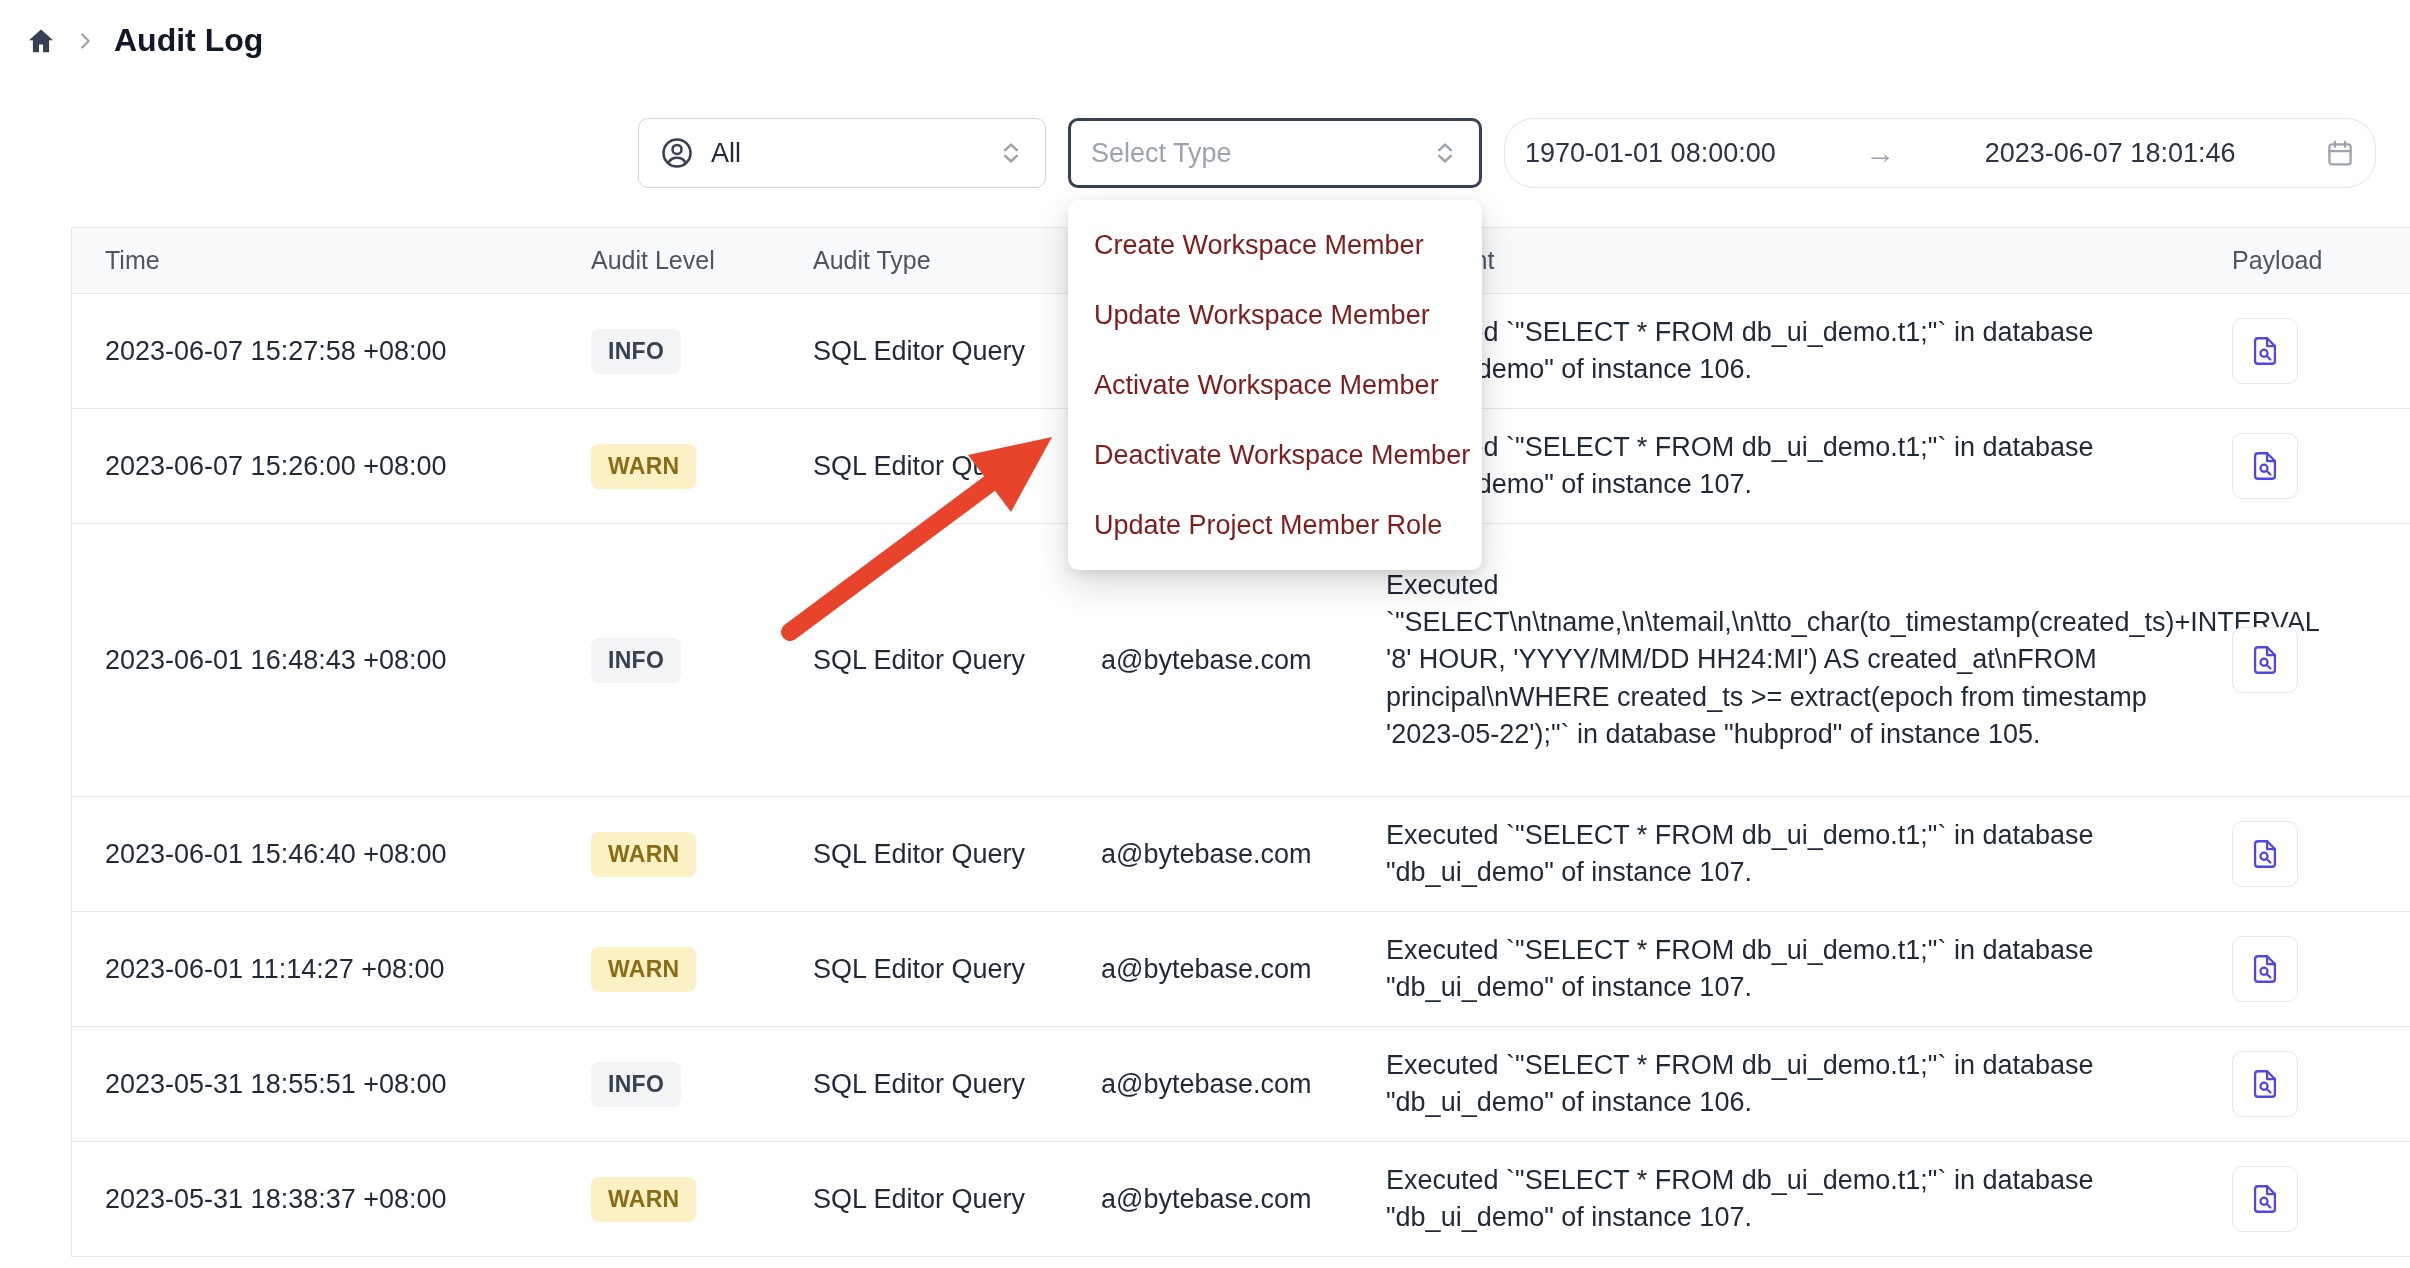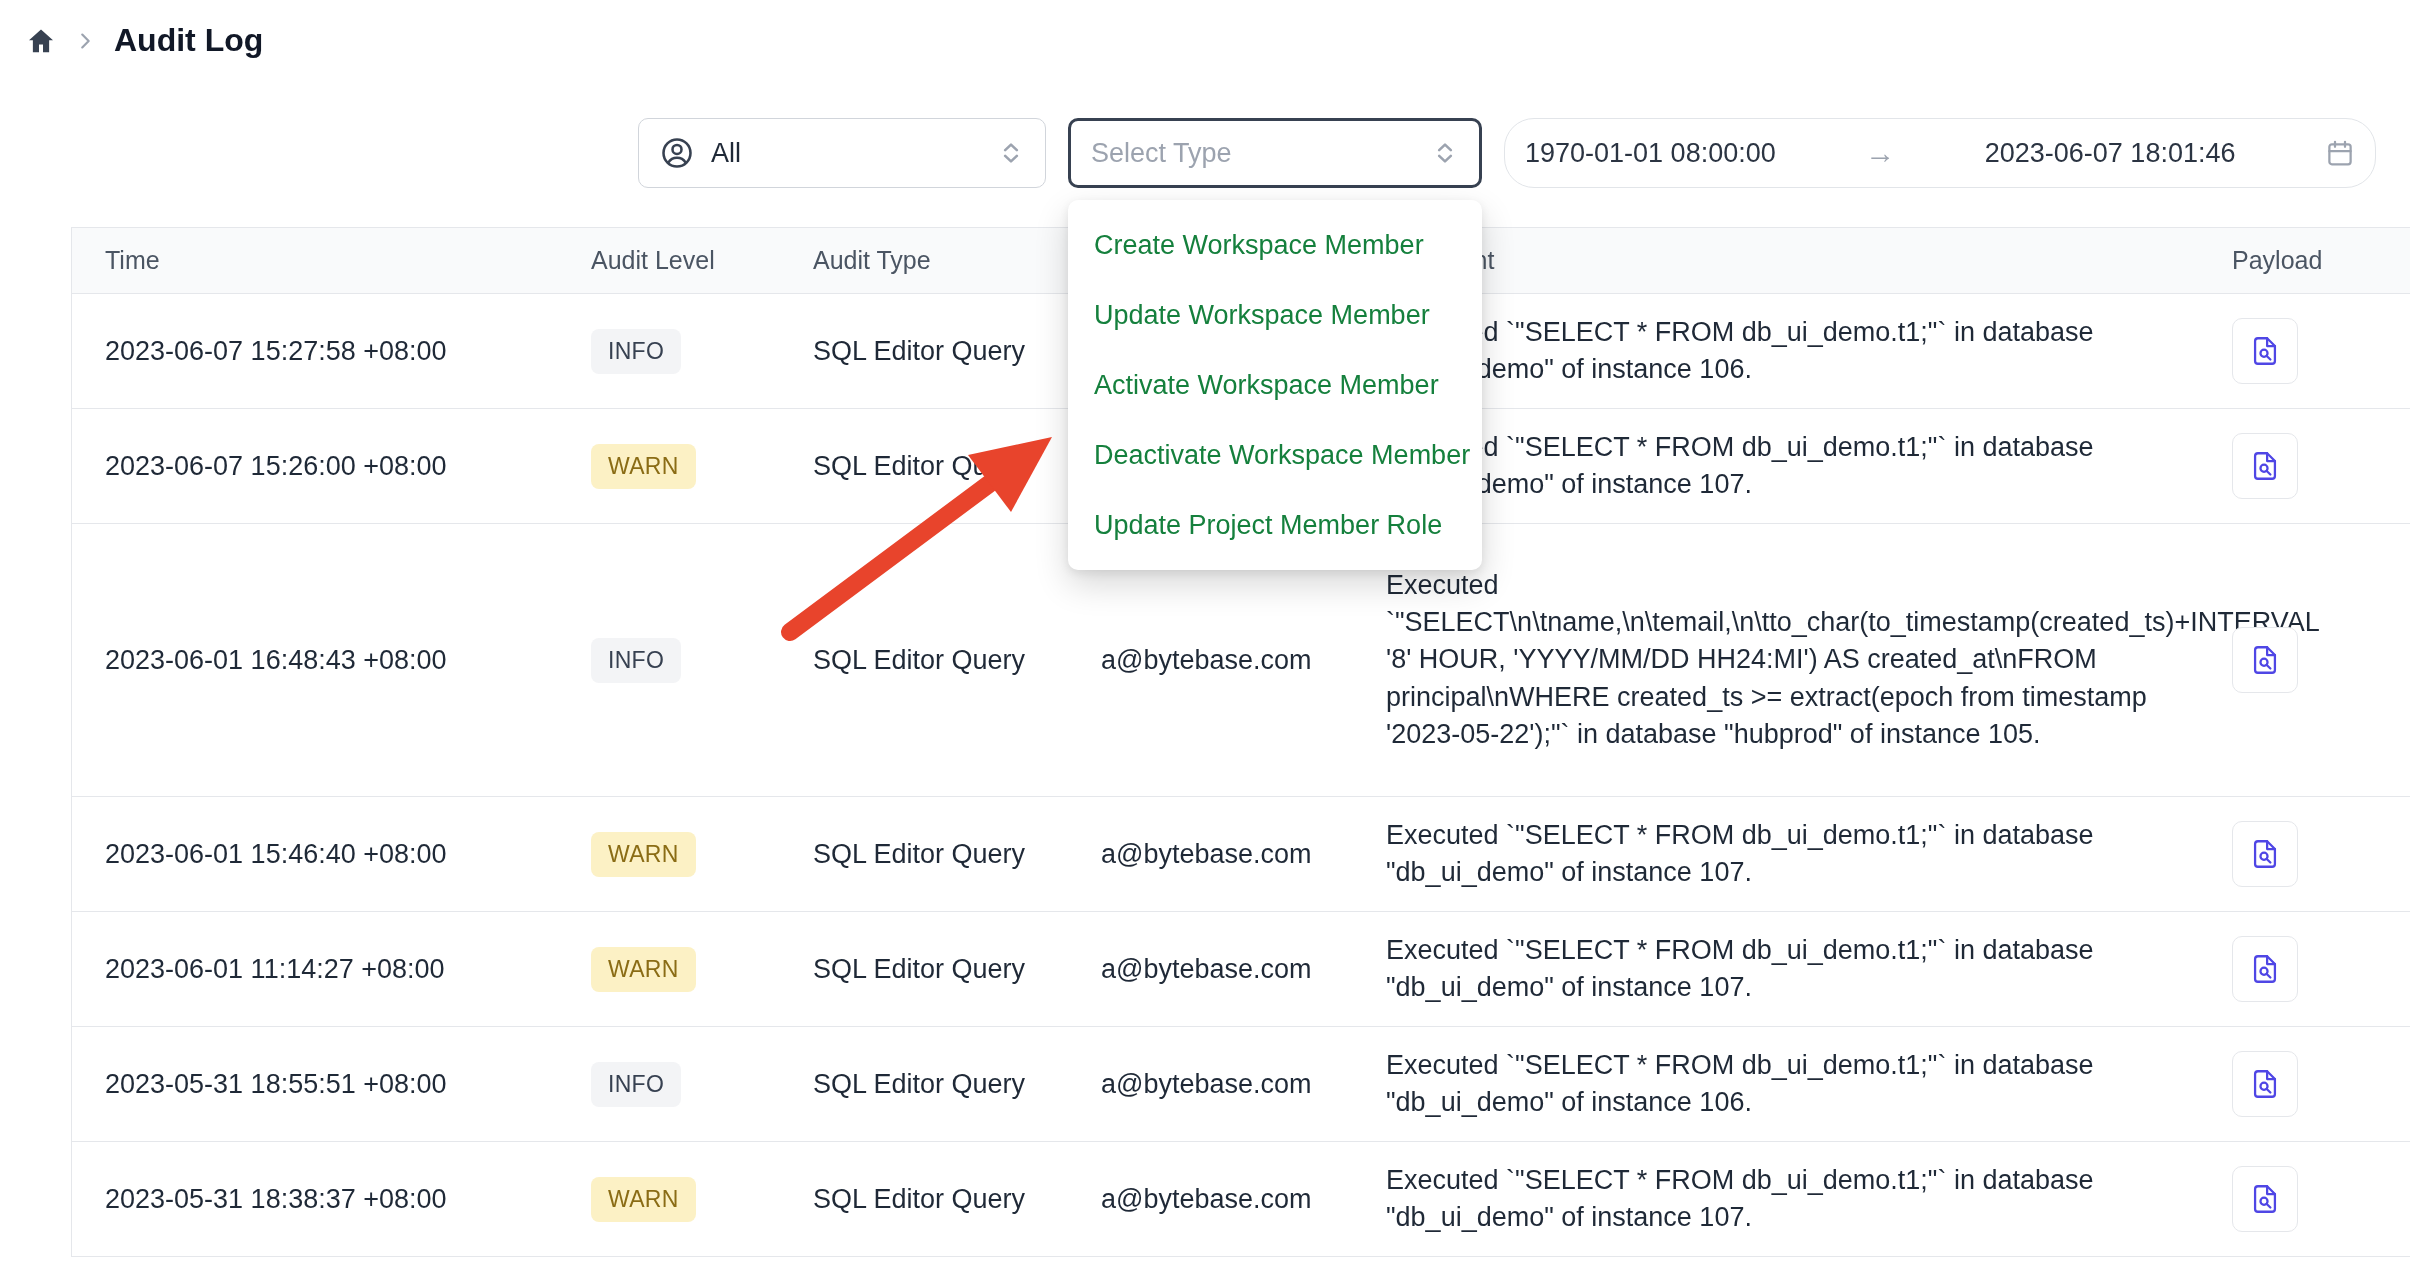--- a/index.html
+++ b/index.html
@@ -32,31 +32,31 @@
     color:#4b5563; font-size:25px; font-weight:500;}
   .trow{display:flex; align-items:center; min-height:115px; border-bottom:1px solid #e5e7eb; font-size:27px; background:#fff;}
   .trow.tall{min-height:273px;}
   .c-time{width:519px; padding-left:33px; flex-shrink:0;}
   .c-level{width:222px; flex-shrink:0;}
   .c-type{width:288px; flex-shrink:0;}
   .c-actor{width:285px; flex-shrink:0;}
   .c-comment{width:814px; padding-right:42px; flex-shrink:0; line-height:1.38;}
   .c-payload{flex:1; padding-left:32px;}
 
-  .badge{display:inline-block; padding:9px 17px; border-radius:8px; font-size:23px; font-weight:400; letter-spacing:.3px;}
+  .badge{display:inline-block; padding:9px 17px; border-radius:8px; font-size:23px; font-weight:700; letter-spacing:.3px;}
   .badge.info{background:var(--info-bg); color:var(--info-text);}
   .badge.warn{background:var(--warn-bg); color:var(--warn-text);}
 
   .payload-btn{width:66px; height:66px; border:1px solid #e5e7eb; border-radius:10px; background:#fff;
     display:flex; align-items:center; justify-content:center; cursor:pointer; color:var(--accent);}
 
   
   .dropdown{position:absolute; top:200px; left:1068px; width:414px; background:#fff; border-radius:10px;
     box-shadow:0 14px 34px rgba(0,0,0,.16), 0 3px 10px rgba(0,0,0,.08); padding:10px 0; z-index:20;}
-  .dd-item{height:70px; display:flex; align-items:center; padding:0 26px; font-size:27px; color:#15803d;
+  .dd-item{height:70px; display:flex; align-items:center; padding:0 26px; font-size:27px; color:#7f1d1d;
     white-space:nowrap; overflow:hidden; cursor:pointer;}
 
   
   .annot{position:absolute; left:0; top:0; width:2410px; height:1268px; z-index:30; pointer-events:none;}
 </style>
 </head>
 <body>
 
 <div class="breadcrumb">
   <span class="icon">

